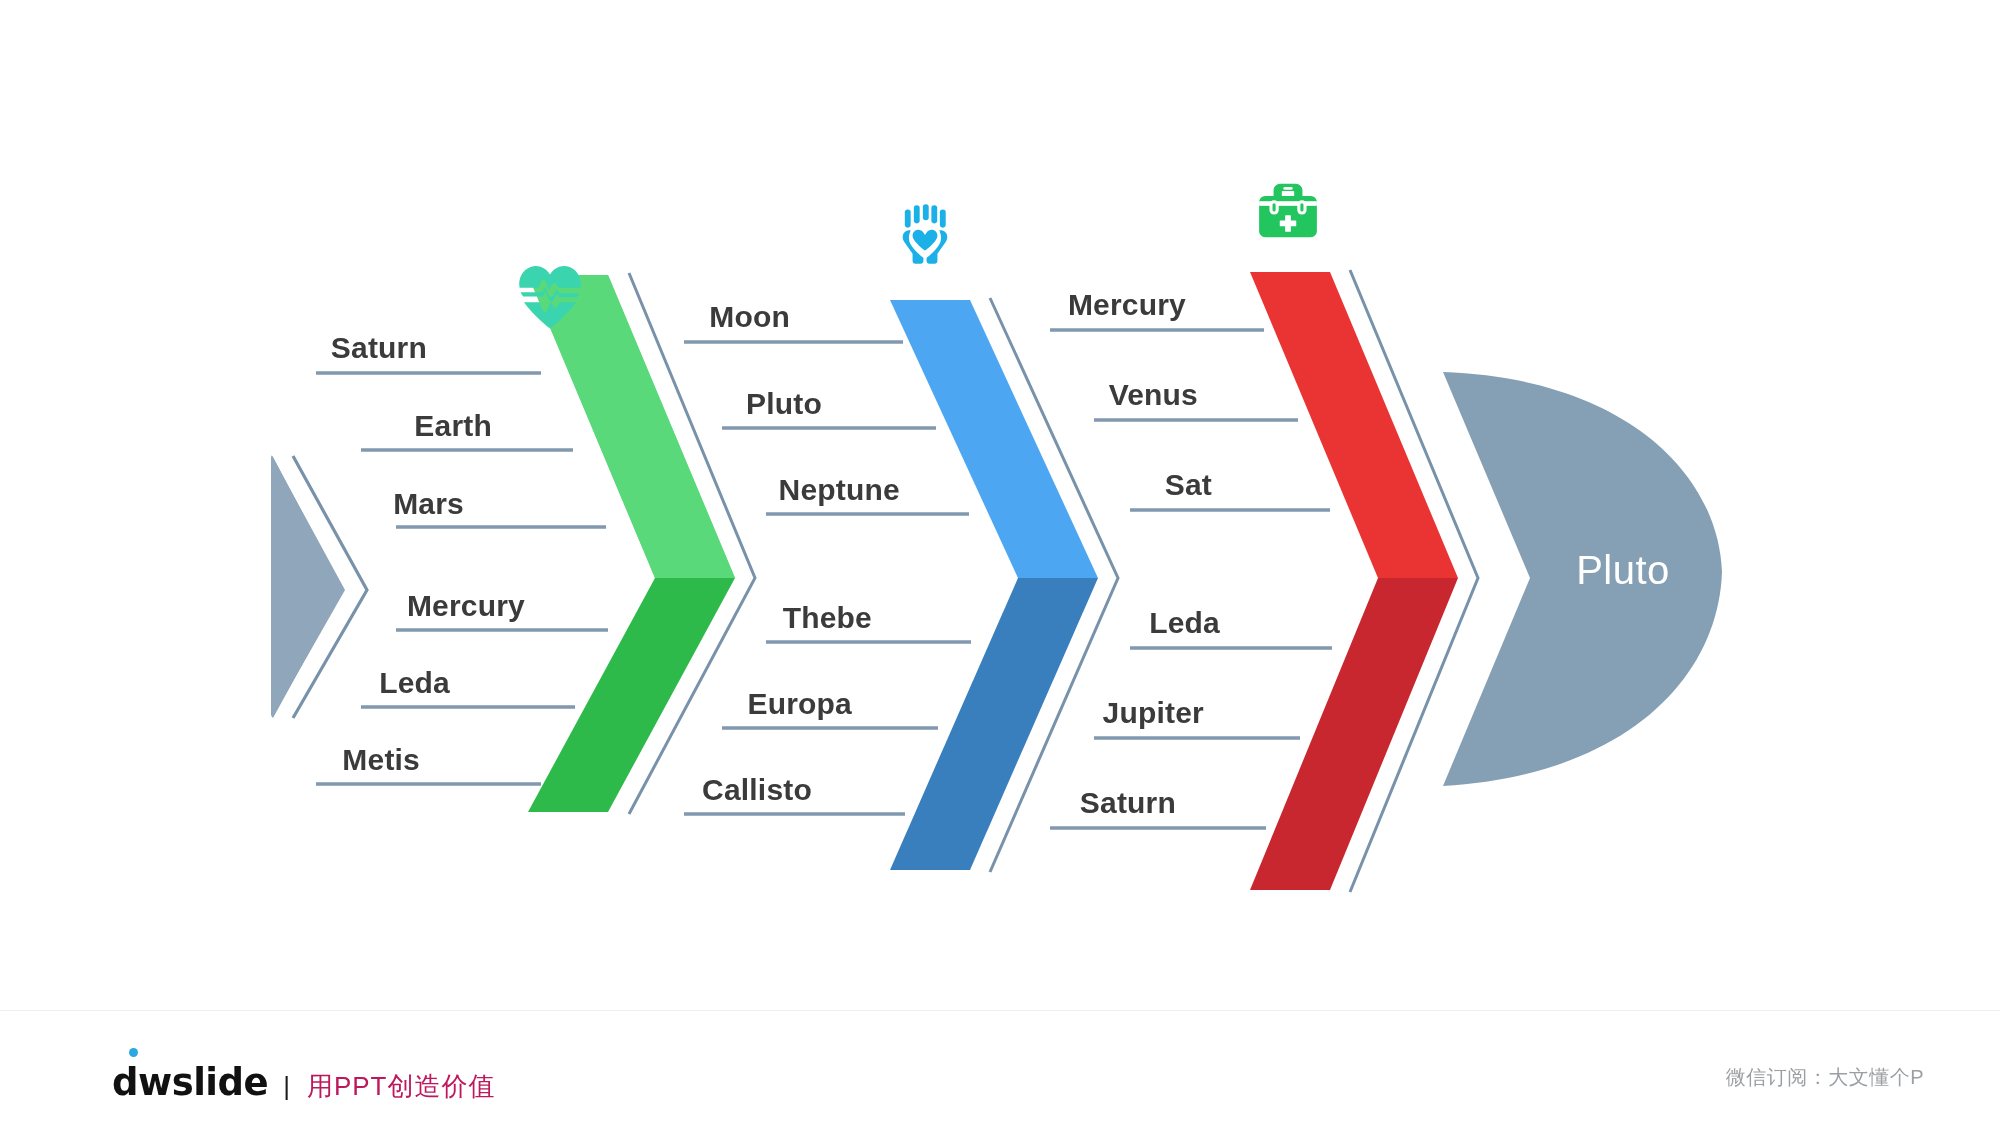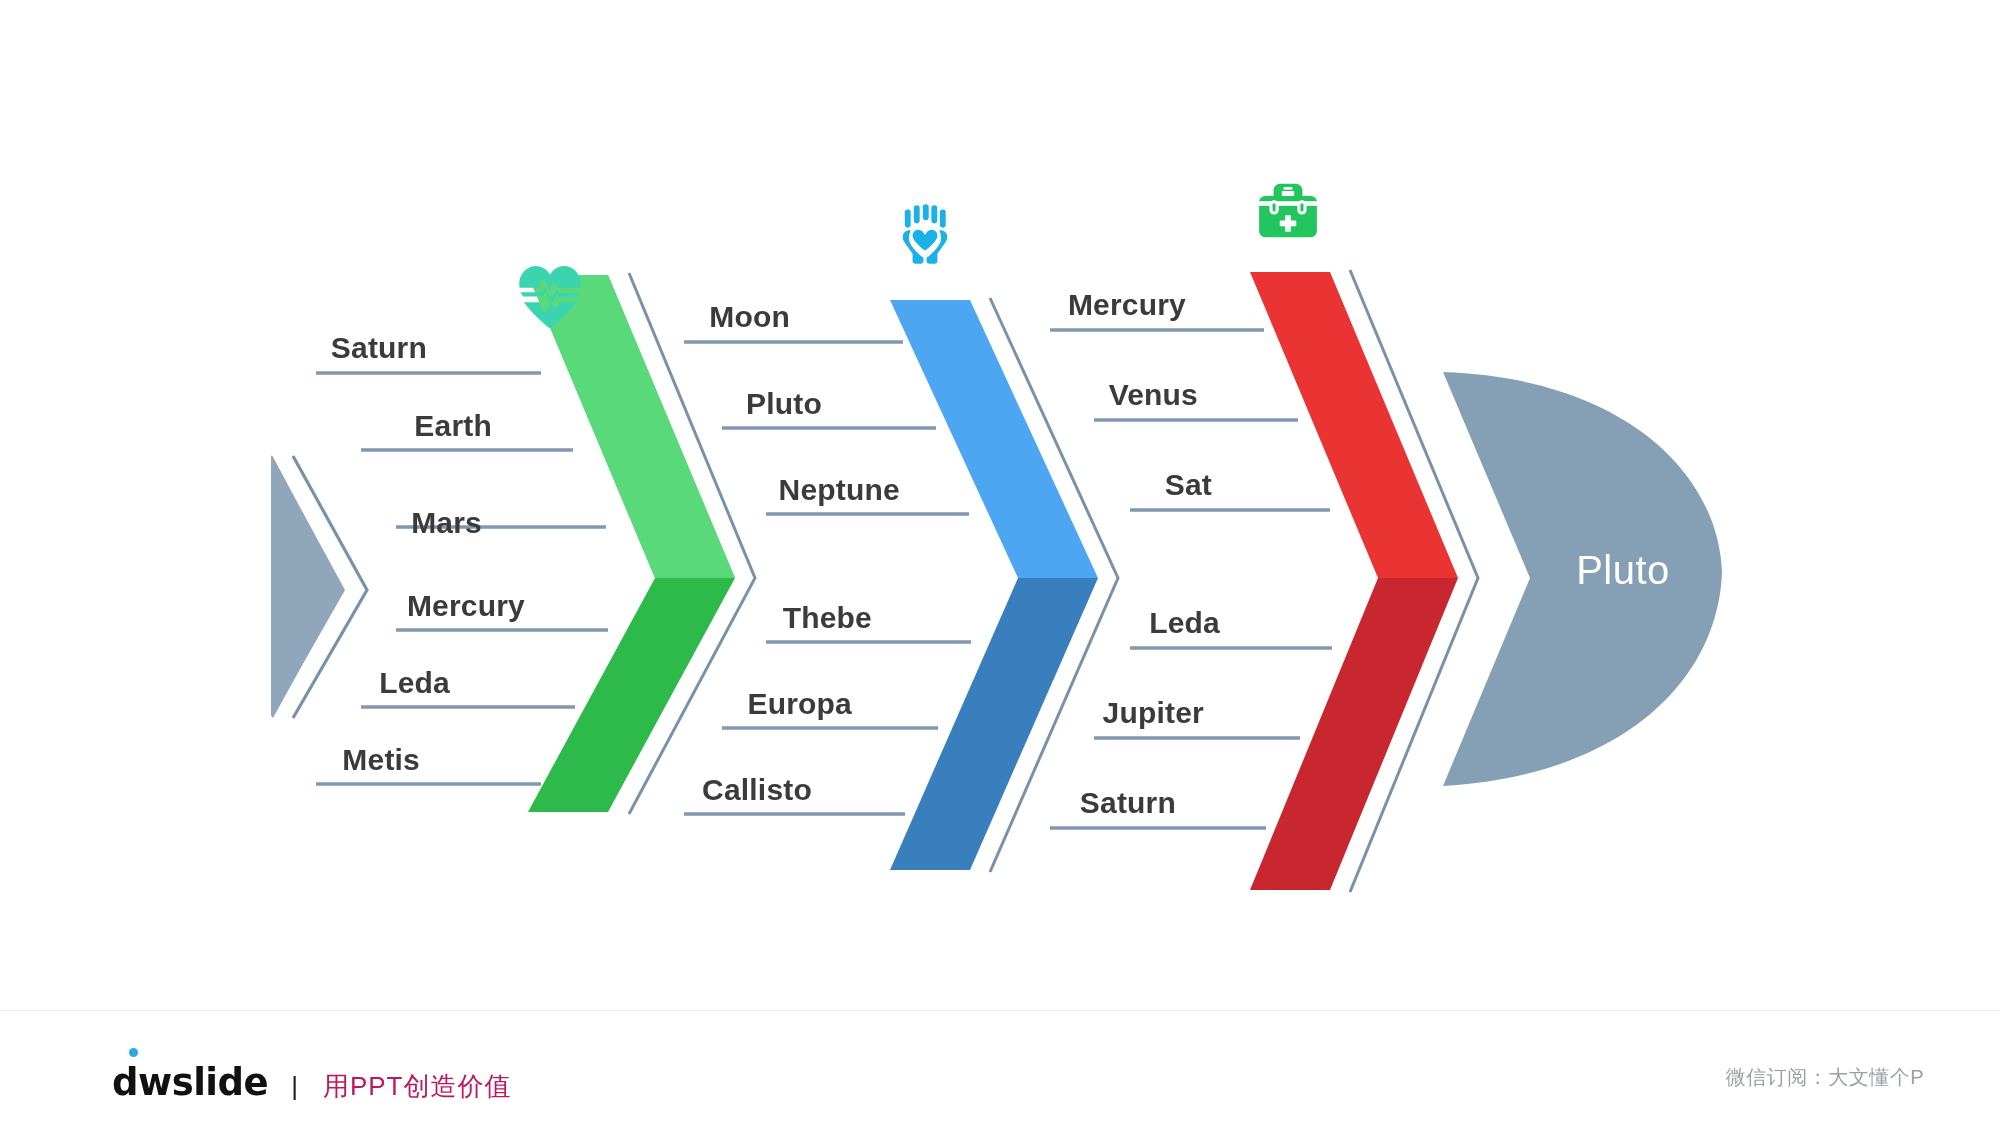--- a/index.html
+++ b/index.html
@@ -35,21 +35,21 @@
   .iconbox{position:absolute;transform:translate(-50%,0);}
 
   
   #footer{
     position:absolute;left:0;top:1010px;width:2000px;height:115px;
     background:#ffffff;
     border-top:1px solid #eef0f2;
   }
   #footerLeft{
     position:absolute;left:112px;top:50px;
-    display:flex;align-items:baseline;gap:16px;
+    display:flex;align-items:baseline;gap:8px;
   }
   .brand{
     font-family:"DejaVu Sans",sans-serif;
     font-weight:bold;font-size:37px;color:#111111;
     letter-spacing:-0.5px;position:relative;
   }
   .brand .dot{
     position:absolute;left:17px;top:-13px;
     width:9px;height:9px;border-radius:50%;
     background:#29a9e0;
@@ -176,21 +176,21 @@
         <rect x="41" y="21.5" width="9" height="14" rx="4.5" fill="#ffffff"></rect>
         <rect x="44" y="24.5" width="3" height="8" rx="1.5" fill="#22c55e"></rect>
         <rect x="29.2" y="36" width="5.6" height="16" rx="0.6" fill="#ffffff"></rect>
         <rect x="24" y="41.2" width="16" height="5.6" rx="0.6" fill="#ffffff"></rect>
       </g>
     </svg>
   </div>
 
   <div class="label r" style="left:427px;top:363px;">Saturn</div>
   <div class="label r" style="left:452px;top:441px;margin-left:40px;">Earth</div>
-  <div class="label r" style="left:482px;top:519px;margin-top:19px;">Mars</div>
+  <div class="label r" style="left:464px;top:519px;">Mars</div>
   <div class="label r" style="left:525px;top:621px;">Mercury</div>
   <div class="label r" style="left:450px;top:698px;">Leda</div>
   <div class="label r" style="left:420px;top:775px;">Metis</div>
 
   <div class="label r" style="left:790px;top:332px;">Moon</div>
   <div class="label r" style="left:822px;top:419px;">Pluto</div>
   <div class="label r" style="left:900px;top:505px;">Neptune</div>
   <div class="label r" style="left:872px;top:633px;">Thebe</div>
   <div class="label r" style="left:852px;top:719px;">Europa</div>
   <div class="label r" style="left:812px;top:805px;">Callisto</div>

